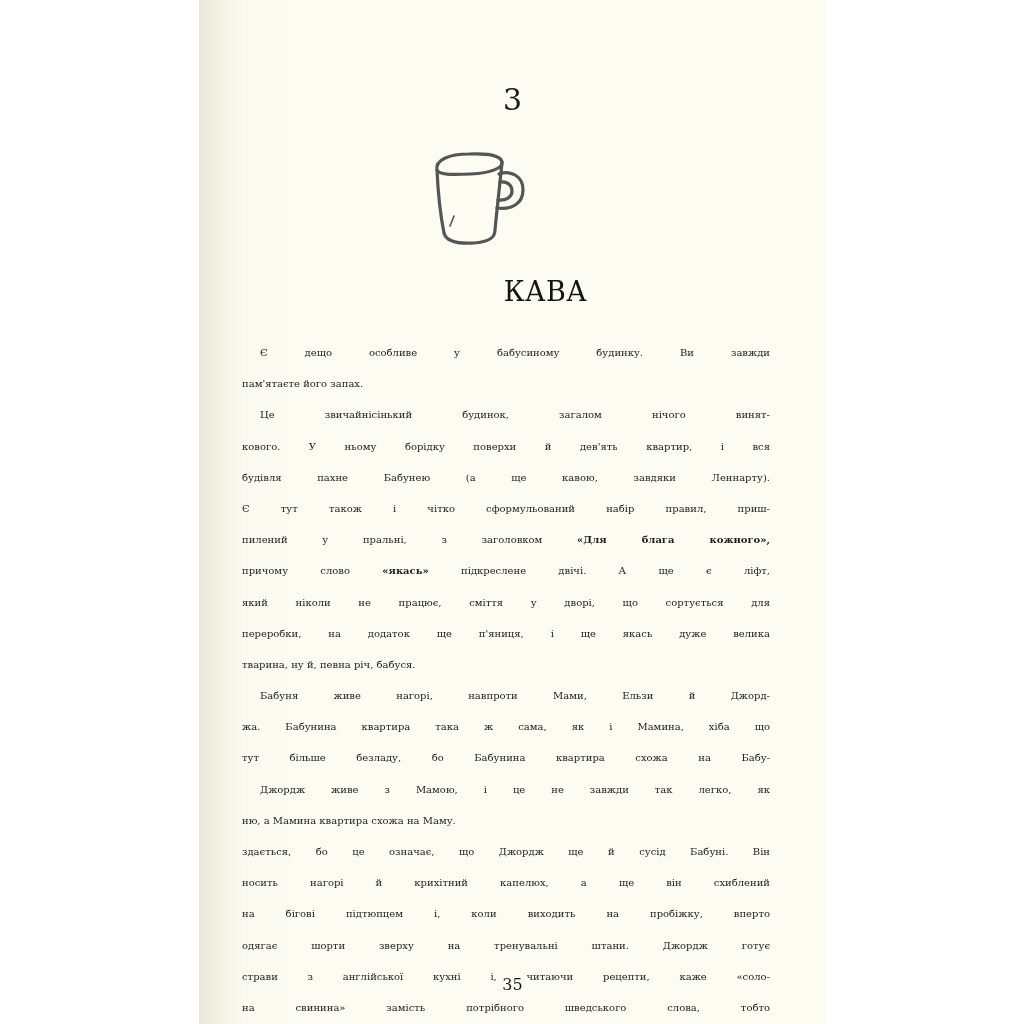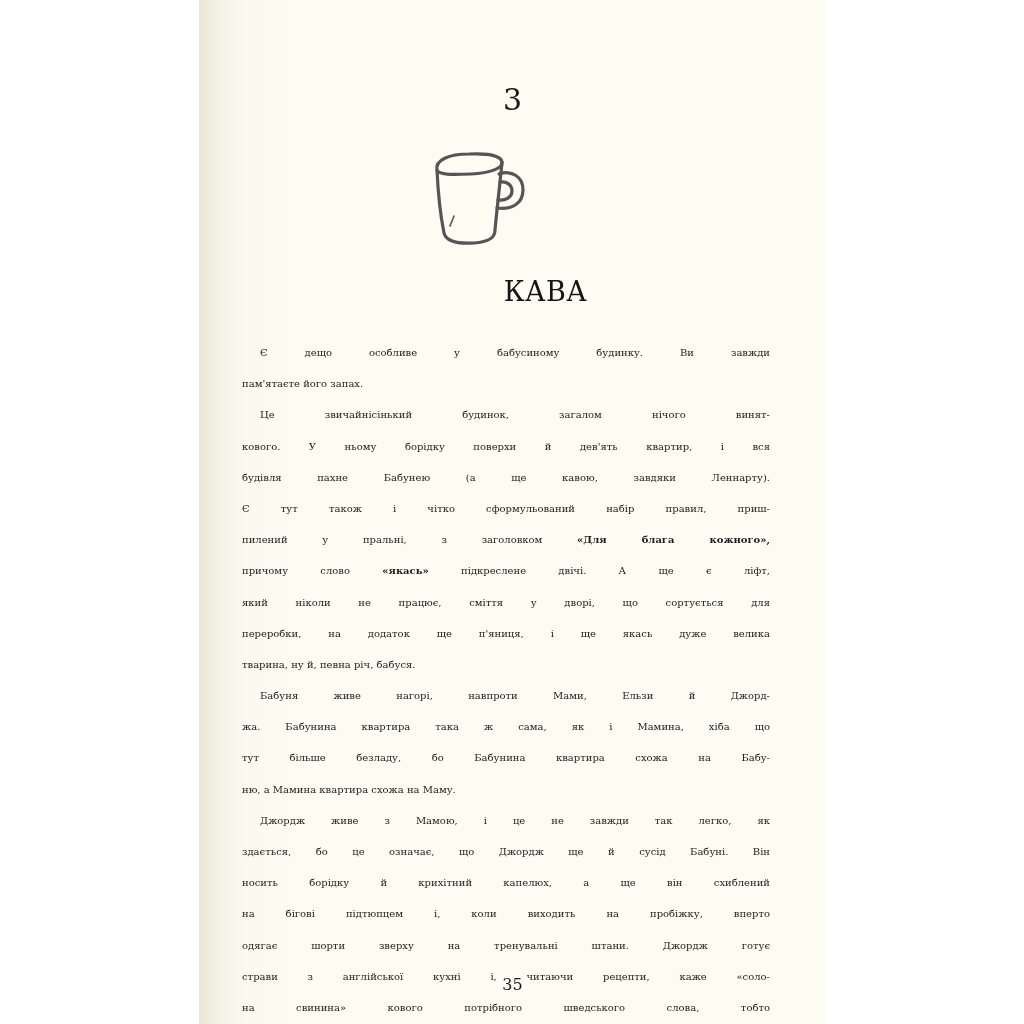--- a/index.html
+++ b/index.html
@@ -115,26 +115,26 @@
     <span class="line">Є тут також і чітко сформульований набір правил, приш-</span>
     <span class="line"><span>пилений у пральні, з заголовком </span><span class="bold">«Для блага кожного»,</span></span>
     <span class="line"><span>причому слово </span><span class="bold">«якась»</span><span> підкреслене двічі. А ще є ліфт,</span></span>
     <span class="line">який ніколи не працює, сміття у дворі, що сортується для</span>
     <span class="line">переробки, на додаток ще п'яниця, і ще якась дуже велика</span>
     <span class="line last">тварина, ну й, певна річ, бабуся.</span>
 
     <span class="line" style="text-indent:18px">Бабуня живе нагорі, навпроти Мами, Ельзи й Джорд-</span>
     <span class="line">жа. Бабунина квартира така ж сама, як і Мамина, хіба що</span>
     <span class="line">тут більше безладу, бо Бабунина квартира схожа на Бабу-</span>
+    <span class="line" style="text-indent:18px">Джордж живе з Мамою, і це не завжди так легко, як</span>
+
     <span class="line last">ню, а Мамина квартира схожа на Маму.</span>
-
-    <span class="line" style="text-indent:18px">Джордж живе з Мамою, і це не завжди так легко, як</span>
     <span class="line">здається, бо це означає, що Джордж ще й сусід Бабуні. Він</span>
-    <span class="line">носить борідку й крихітний капелюх, а ще він схиблений</span>
+    <span class="line">носить нагорі й крихітний капелюх, а ще він схиблений</span>
     <span class="line">на бігові підтюпцем і, коли виходить на пробіжку, вперто</span>
     <span class="line">одягає шорти зверху на тренувальні штани. Джордж готує</span>
     <span class="line">страви з англійської кухні і, читаючи рецепти, каже «соло-</span>
-    <span class="line">на свинина» кового потрібного шведського слова, тобто</span>
+    <span class="line">на свинина» замість потрібного шведського слова, тобто</span>
   </div>
 
   <div class="page-number">35</div>
 
 </div>
 
 </body></html>

